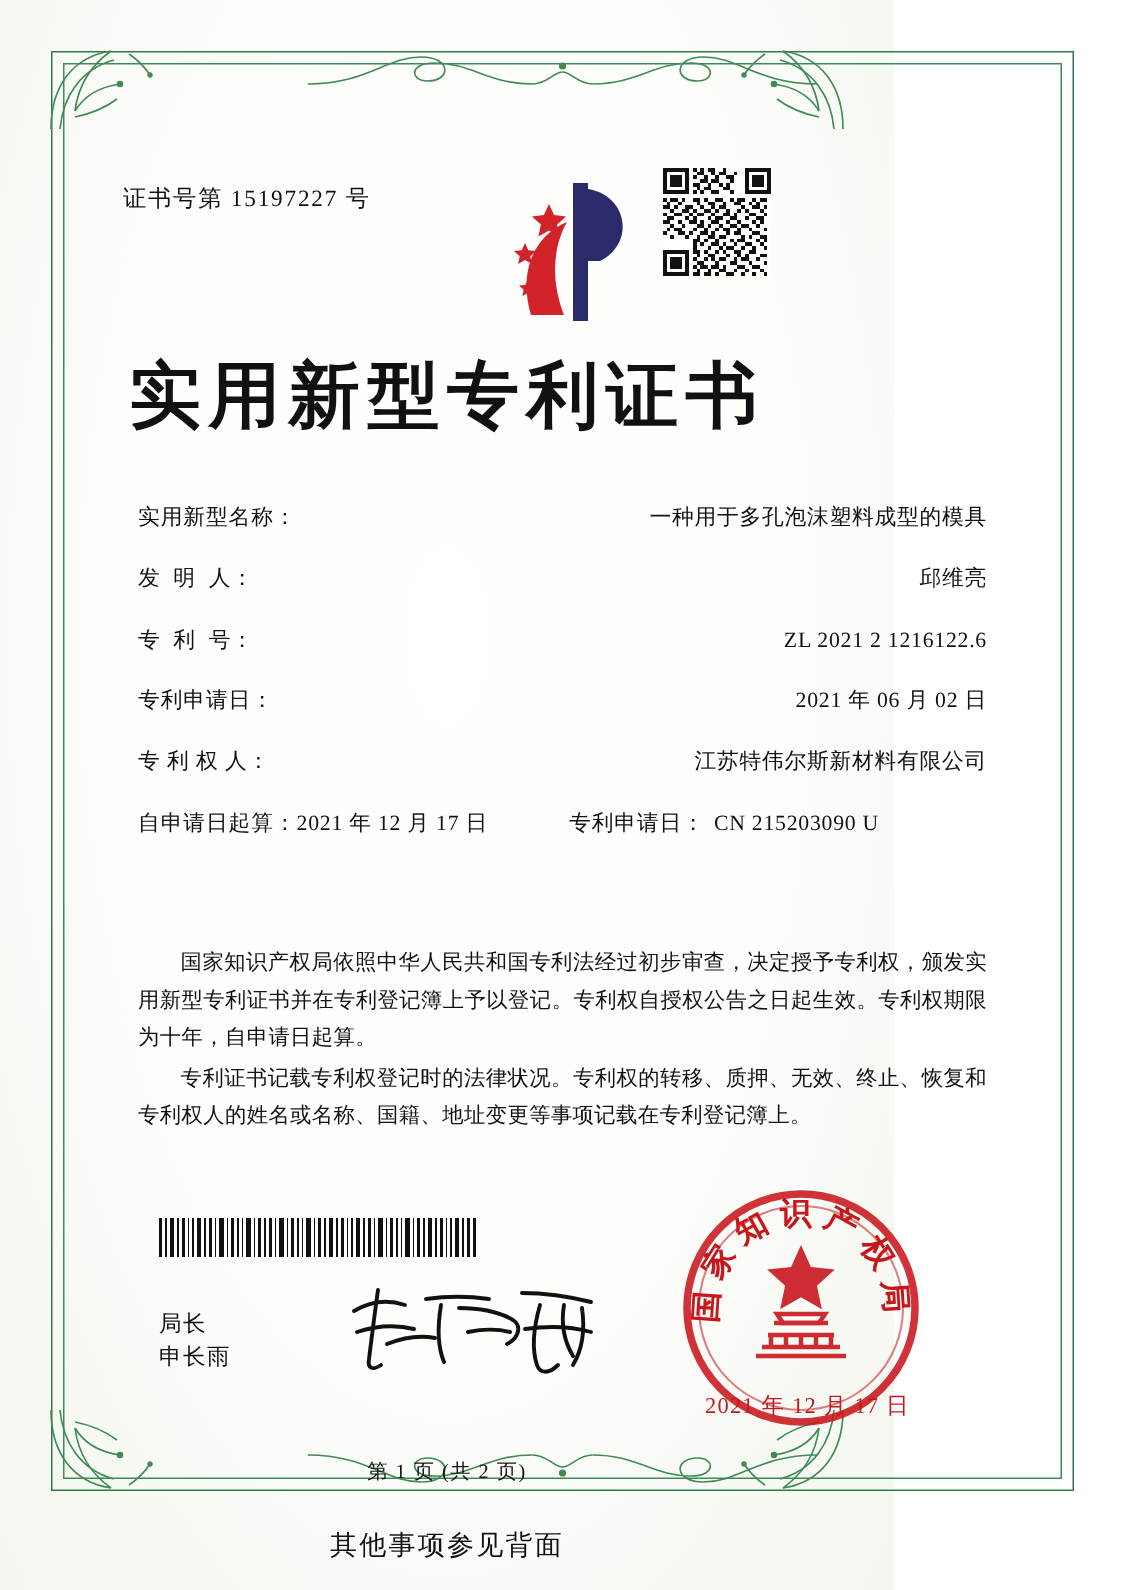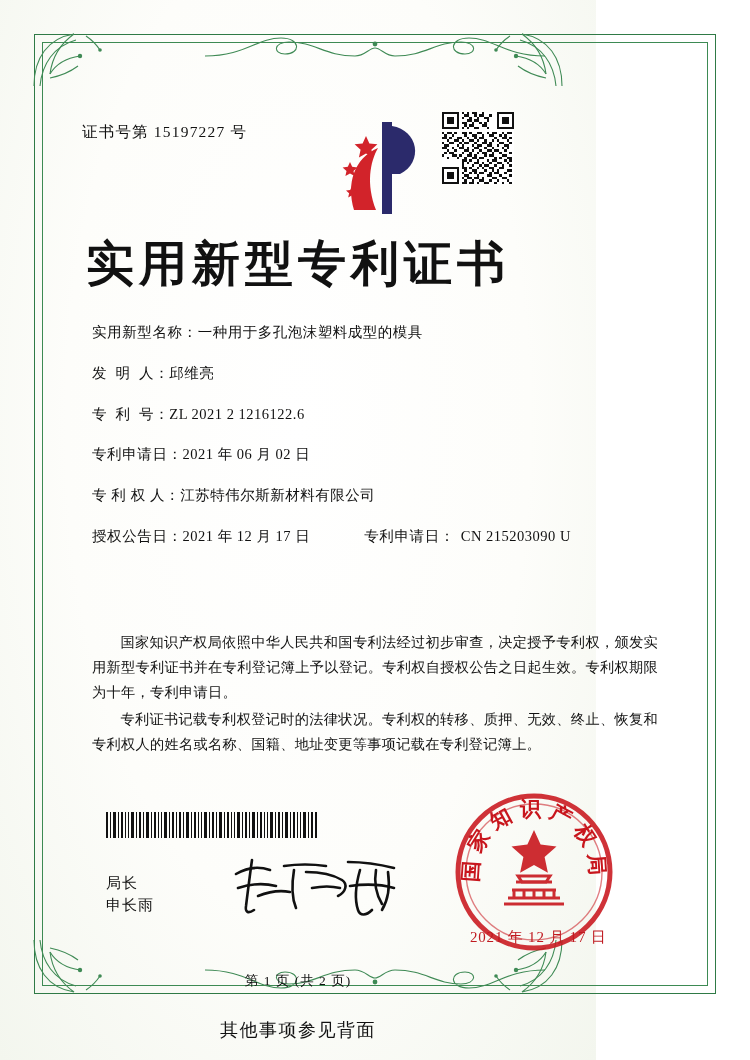--- a/index.html
+++ b/index.html
@@ -116,30 +116,32 @@
     top: 322px;
     width: 566px;
   }
   .field-row {
     display: flex;
     align-items: baseline;
     margin-bottom: 20.5px;
     font-size: 14.5px;
     line-height: 1.4;
     color: #111;
+    margin-top: 13px;
   }
   .field-label {
     flex: 0 0 auto;
     white-space: pre;
     letter-spacing: 0.6px;
   }
   .field-value {
     flex: 1 1 auto;
     letter-spacing: 0.5px;
     word-break: break-all;
+    text-align: right;
   }
   .field-row.split .field-value { flex: 0 0 auto; }
   .field-row.split .label2 {
     margin-left: 54px;
     white-space: pre;
     letter-spacing: 0.6px;
   }
   .field-row.split .value2 {
     margin-left: 6px;
     letter-spacing: 0.5px;
@@ -541,29 +543,29 @@
     </div>
     <div class="field-row">
       <span class="field-label">专利申请日：</span>
       <span class="field-value">2021 年 06 月 02 日</span>
     </div>
     <div class="field-row">
       <span class="field-label">专 利 权 人：</span>
       <span class="field-value">江苏特伟尔斯新材料有限公司</span>
     </div>
     <div class="field-row split">
-      <span class="field-label">授权公告日：</span>
+      <span class="field-label">自申请日起算：</span>
       <span class="field-value">2021 年 12 月 17 日</span>
       <span class="label2">专利申请日：</span>
       <span class="value2">CN 215203090 U</span>
     </div>
   </div>
 
   <div class="body-text">
-    <p>国家知识产权局依照中华人民共和国专利法经过初步审查，决定授予专利权，颁发实用新型专利证书并在专利登记簿上予以登记。专利权自授权公告之日起生效。专利权期限为十年，专利申请日。</p>
+    <p>国家知识产权局依照中华人民共和国专利法经过初步审查，决定授予专利权，颁发实用新型专利证书并在专利登记簿上予以登记。专利权自授权公告之日起生效。专利权期限为十年，自申请日起算。</p>
     <p>专利证书记载专利权登记时的法律状况。专利权的转移、质押、无效、终止、恢复和专利权人的姓名或名称、国籍、地址变更等事项记载在专利登记簿上。</p>
   </div>
 
   <div class="barcode">
     <svg viewBox="0 0 212 26" shape-rendering="crispEdges">
       <g fill="#111111">
         <rect x="0" y="0" width="2" height="26"></rect>
           <rect x="4" y="0" width="1" height="26"></rect>
         <rect x="7" y="0" width="3" height="26"></rect>
           <rect x="12" y="0" width="1" height="26"></rect>

